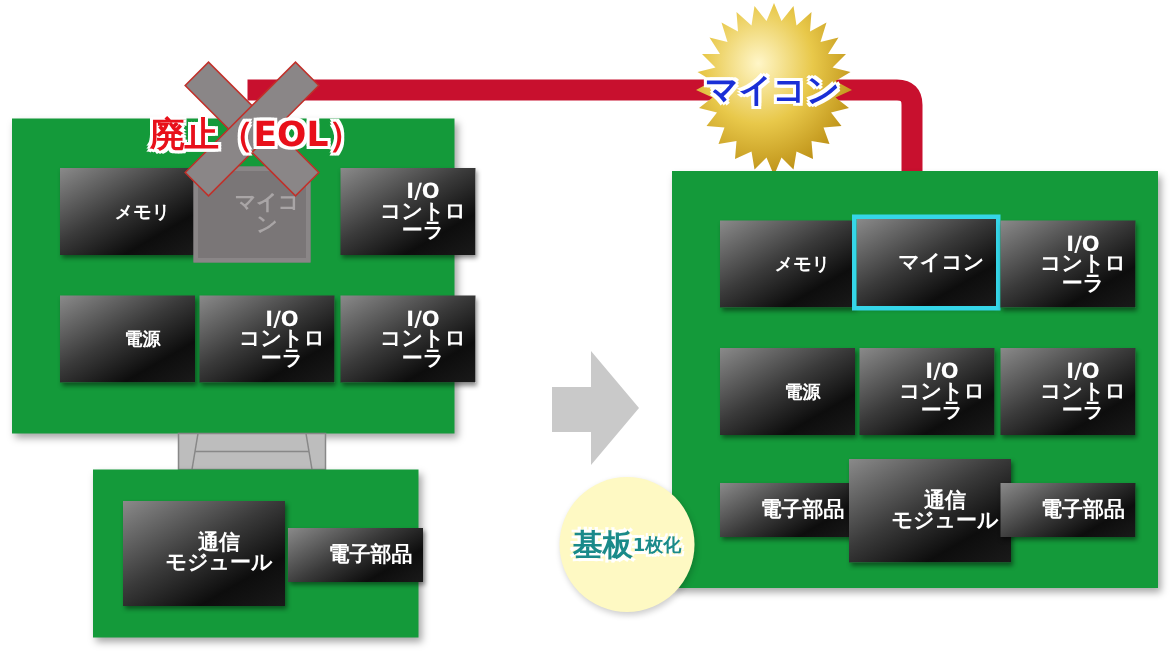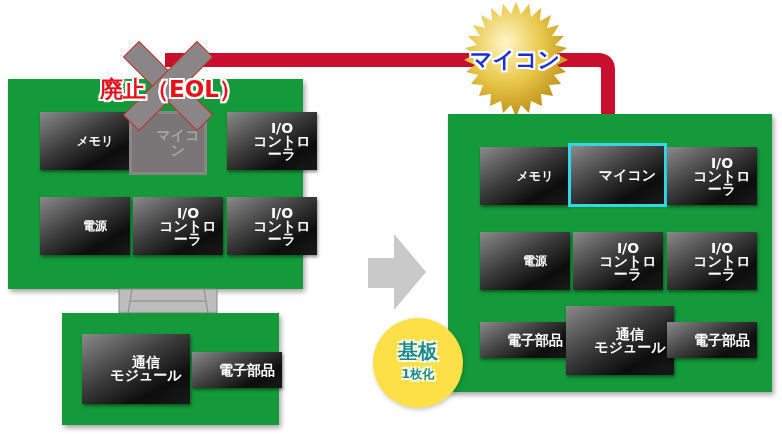--- a/index.html
+++ b/index.html
@@ -78,16 +78,16 @@
 <div class="chip" style="left:480px;top:232px;width:70px;height:58px;">電源</div>
 <div class="chip small" style="left:573px;top:232px;width:70px;height:58px;">I/O
 コントローラ</div>
 <div class="chip small" style="left:667px;top:232px;width:70px;height:58px;">I/O
 コントローラ</div>
 <div class="chip small" style="left:480px;top:322px;width:70px;height:36px;">電子部品</div>
 <div class="chip small" style="left:566px;top:306px;width:88px;height:69px;">通信
 モジュール</div>
 <div class="chip small" style="left:667px;top:322px;width:70px;height:36px;">電子部品</div>
 
-<div style="position:absolute;left:373px;top:318px;width:90px;height:90px;border-radius:50%;background:#fde047;box-shadow:1px 2px 4px rgba(0,0,0,0.2);display:flex;flex-direction:column;align-items:center;justify-content:center;">
+<div style="position:absolute;left:373px;top:318px;width:90px;height:90px;border-radius:50%;background:#fef9c3;box-shadow:1px 2px 4px rgba(0,0,0,0.2);display:flex;flex-direction:row;align-items:center;justify-content:center;">
   <div style="font-weight:bold;font-size:20px;line-height:22px;color:#1a8a8a;text-shadow:-2px -2px 0 #fff,2px -2px 0 #fff,-2px 2px 0 #fff,2px 2px 0 #fff;">基板</div>
   <div style="font-weight:bold;font-size:12px;line-height:24px;color:#1a8a8a;text-shadow:-2px -2px 0 #fff,2px -2px 0 #fff,-2px 2px 0 #fff,2px 2px 0 #fff;">1枚化</div>
 </div>
 
 </body></html>

